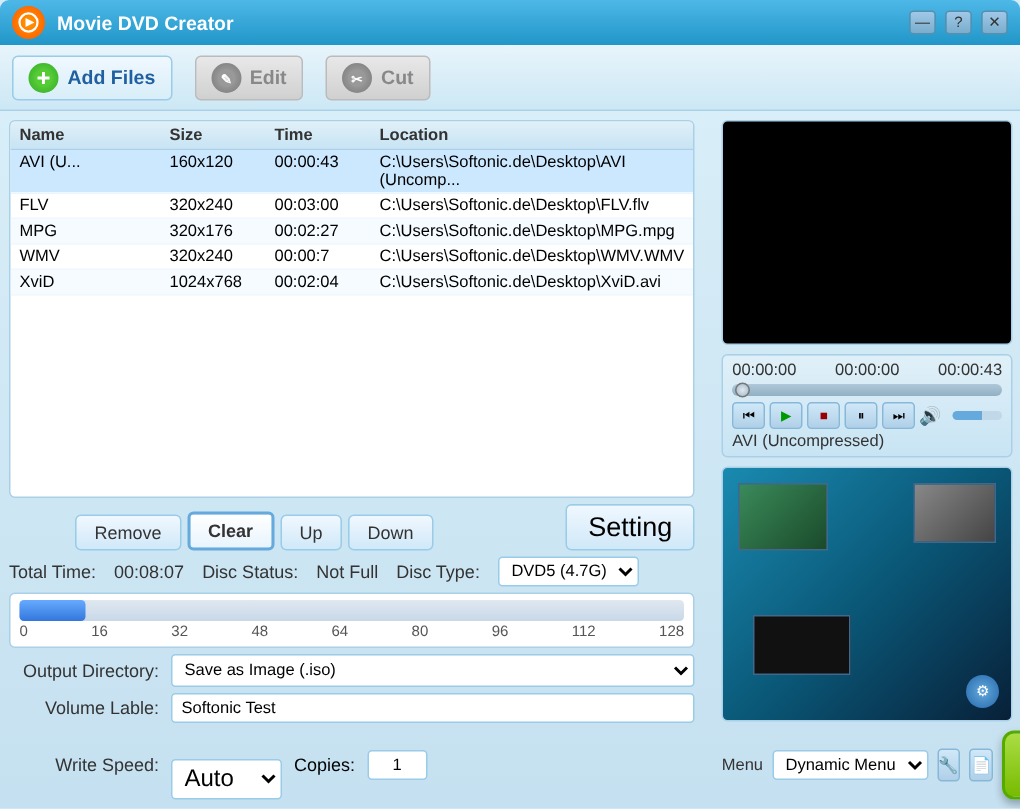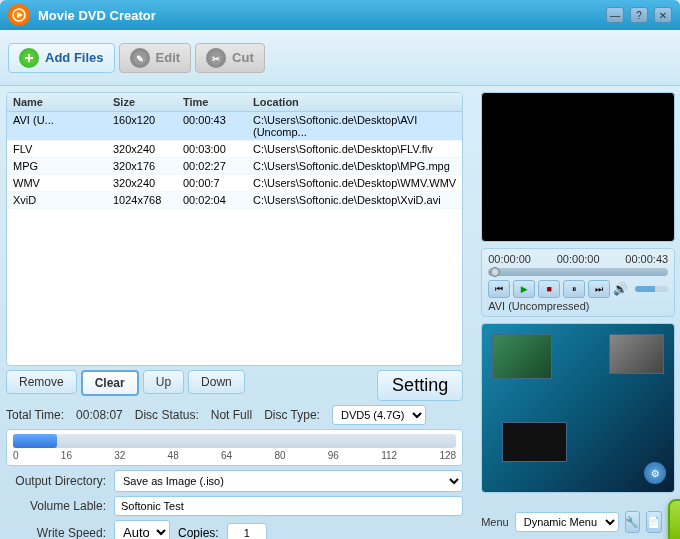--- a/index.html
+++ b/index.html
@@ -43,25 +43,25 @@
       background: linear-gradient(180deg, #a0c8e8, #7aadcc);
       border: 1px solid #5590b0;
       border-radius: 3px;
       display: flex; align-items: center; justify-content: center;
       font-size: 10px; cursor: pointer; color: #333;
     }
 
     
     .toolbar {
       background: linear-gradient(180deg, #e8f4fb, #cce8f5);
-      height: 56px;
+      height: 44px;
       display: flex;
       align-items: center;
       padding: 0 8px;
-      gap: 4px;
+      gap: 15px;
       border-bottom: 1px solid #aad0e8;
     }
     .tool-btn {
       display: flex; align-items: center; gap: 6px;
       padding: 4px 10px;
       background: linear-gradient(180deg, #f0f8ff, #d8eef8);
       border: 1px solid #99cce8;
       border-radius: 4px;
       cursor: pointer;
       font-size: 13px;
@@ -129,21 +129,22 @@
       font-size: 11px;
       border-bottom: 1px solid #f0f8ff;
     }
     .file-row:nth-child(odd) { background: #f5fbff; }
     .file-row:first-child { background: #cce8ff; }
 
     
     .file-buttons {
       display: flex;
       gap: 4px;
-      align-items: flex-start;
+      align-items: flex-end;
+      margin-left: 44px;
     }
     .file-btn {
       padding: 4px 12px;
       background: linear-gradient(180deg, #f0f8ff, #d0e8f8);
       border: 1px solid #99cce8;
       border-radius: 4px;
       cursor: pointer;
       font-size: 12px;
       color: #333;
     }
@@ -232,26 +233,27 @@
     }
     .output-select {
       flex: 1;
       padding: 3px 4px;
       border: 1px solid #99cce8;
       border-radius: 3px;
       background: white;
       font-size: 11px;
     }
     .small-select {
-      width: 56px;
+      width: 74px;
       padding: 3px 4px;
       border: 1px solid #99cce8;
       border-radius: 3px;
       background: white;
-      font-size: 13px;
+      font-size: 16px;
+      margin-top: 20px;
     }
     .copies-input {
       width: 40px;
       padding: 3px 4px;
       border: 1px solid #99cce8;
       border-radius: 3px;
       text-align: center;
       font-size: 11px;
     }
 

